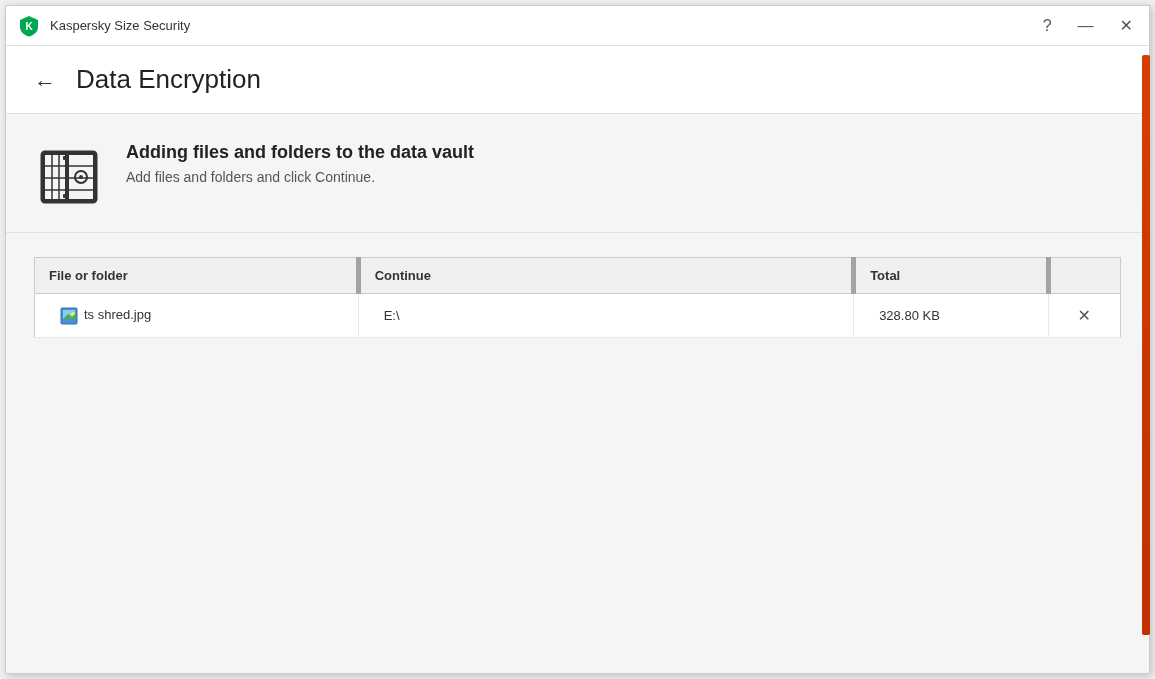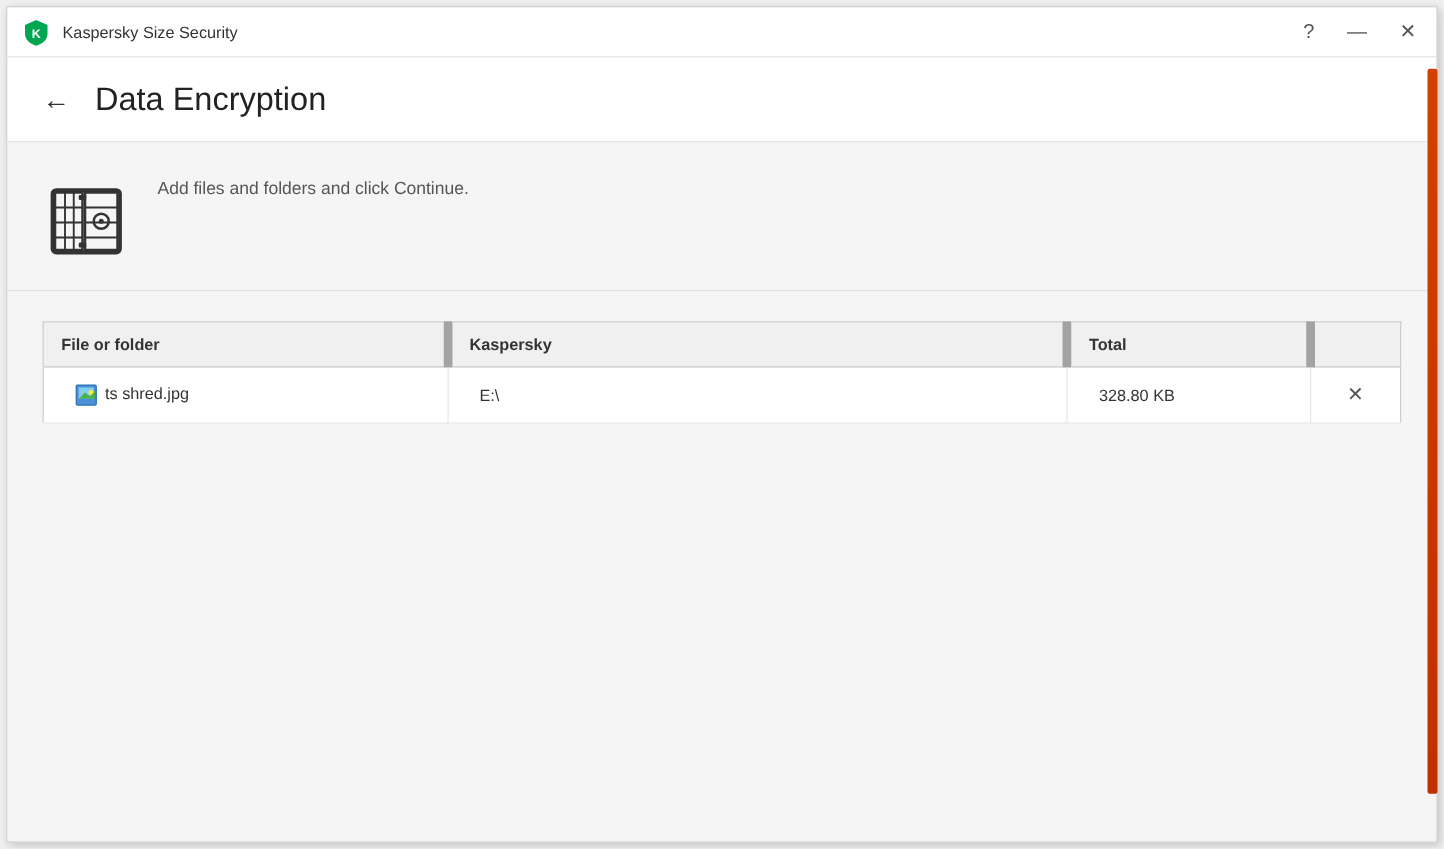--- a/index.html
+++ b/index.html
@@ -143,21 +143,21 @@
       background: #f0f0f0;
     }
 
     .file-table th {
       text-align: left;
       font-size: 13px;
       font-weight: 600;
       color: #333;
       padding: 10px 14px;
       border-bottom: 1px solid #ccc;
-      border-right: 7px solid #a3a3a3;
+      border-right: 5px solid #a3a3a3;
     }
 
     .file-table th:last-child {
       border-right: none;
     }
 
     .file-table td {
       font-size: 13px;
       color: #333;
       padding: 10px 25px;
@@ -244,30 +244,31 @@
 
           <circle cx="47" cy="35" r="6" fill="none" stroke="#333" stroke-width="2"></circle>
           <circle cx="47" cy="35" r="2" fill="#333"></circle>
 
           <rect x="29" y="14" width="6" height="4" rx="1" fill="#333"></rect>
 
           <rect x="29" y="52" width="6" height="4" rx="1" fill="#333"></rect>
         </svg>
       </div>
       <div class="info-text">
+        <h2>Adding files and folders to the data vault</h2>
         <p>Add files and folders and click Continue.</p>
       </div>
     </div>
 
     <div class="table-area">
       <table class="file-table">
         <thead>
           <tr>
             <th class="col-file">File or folder</th>
-            <th class="col-location">Kaspersky</th>
+            <th class="col-location">Continue</th>
             <th class="col-size">Total</th>
             <th class="col-action"></th>
           </tr>
         </thead>
         <tbody id="file-table-body">
 
         <tr>
               <td><svg width="18" height="18" viewBox="0 0 18 18" style="vertical-align: middle; margin-right: 6px;">
       <rect x="1" y="1" width="16" height="16" rx="1" fill="#4a90d9" stroke="#2a70b9" stroke-width="1"></rect>
       <rect x="3" y="3" width="12" height="9" fill="#87ceeb"></rect>

